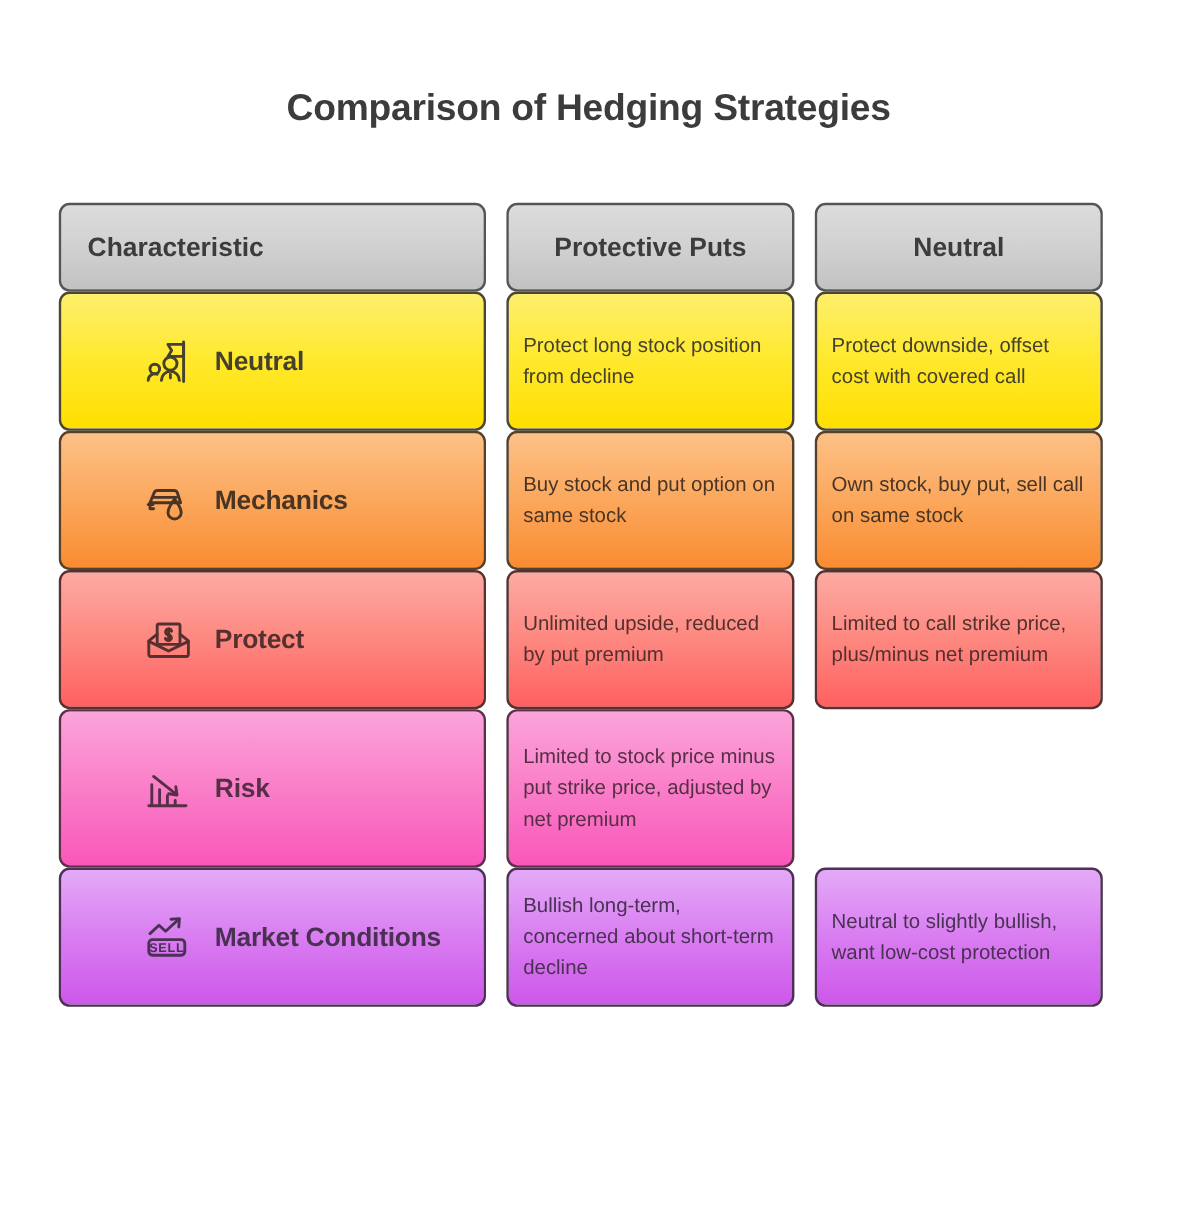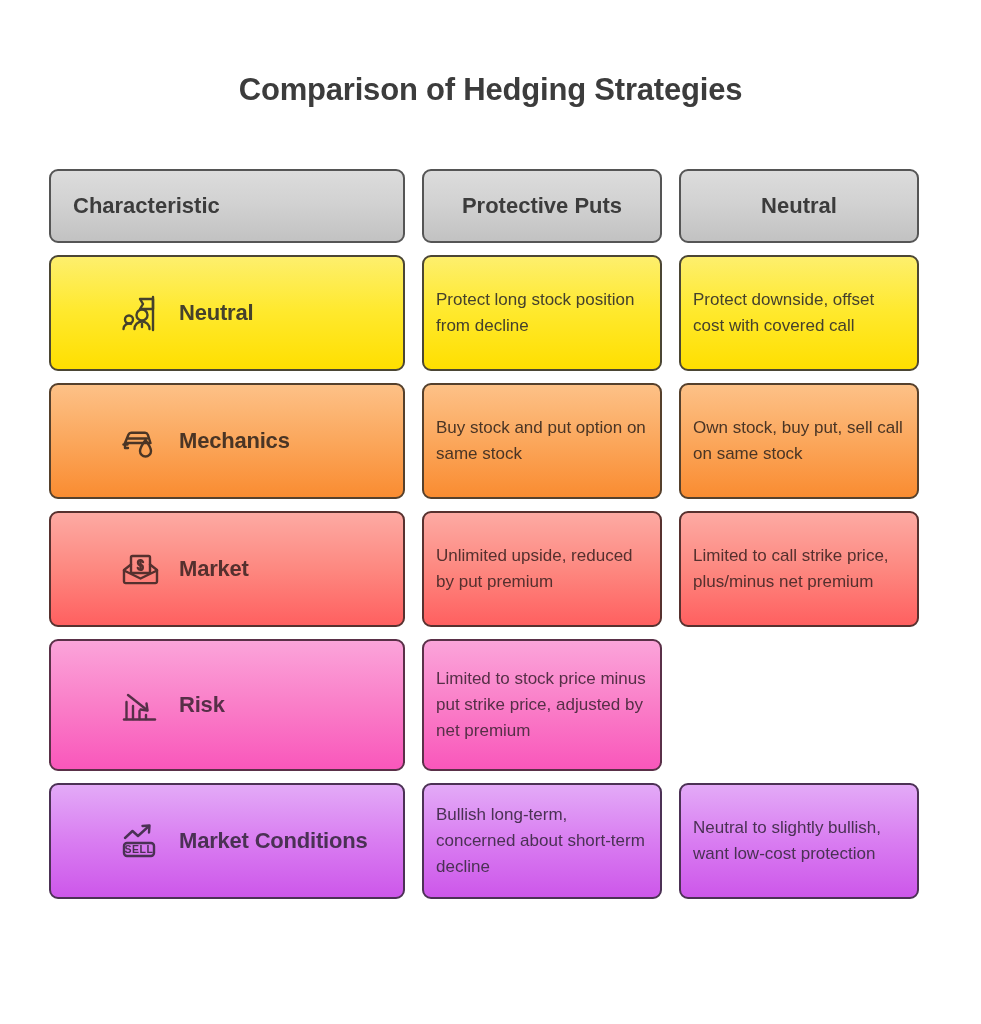--- a/index.html
+++ b/index.html
@@ -37,21 +37,20 @@
   }
 
   
   .table {
     position: absolute;
     top: 169px;
     left: 49px;
     width: 870px;
     display: flex;
     flex-direction: column;
-    gap: 12px;
   }
 
   .row {
     display: flex;
     gap: 17px;
     align-items: stretch;
   }
 
   .cell {
     border-radius: 9px;
@@ -228,21 +227,21 @@
       <div class="cell col-1 label-cell">
         <span class="icon-wrap">
           <svg width="44" height="44" viewBox="0 0 44 44" fill="none" stroke="#55302e" stroke-width="2.4" stroke-linecap="round" stroke-linejoin="round">
             <rect x="12" y="9" width="19" height="17" rx="1.5"></rect>
             <path d="M21.5 13.2 v8.6"></path>
             <path d="M24 15 a2.6 2.6 0 0 0 -2.6 -1.8 a2.4 2.4 0 0 0 0 4.8 a2.4 2.4 0 0 1 0 4.8 A2.6 2.6 0 0 1 18.8 21"></path>
             <path d="M12 17.5 L5 23 L5 34.5 a1.6 1.6 0 0 0 1.6 1.6 L36.4 36.1 a1.6 1.6 0 0 0 1.6 -1.6 L38 23 L31 17.5"></path>
             <path d="M5 23.5 L21.5 31.5 L38 23.5"></path>
           </svg>
         </span>
-        <span class="row-label">Market</span>
+        <span class="row-label">Protect</span>
       </div>
       <div class="cell col-2 text-cell">
         <div class="cell-text">Unlimited upside, reduced by put premium</div>
       </div>
       <div class="cell col-3 text-cell">
         <div class="cell-text">Limited to call strike price, plus/minus net premium</div>
       </div>
     </div>
 
     <div class="row body-row tall theme-pink">

